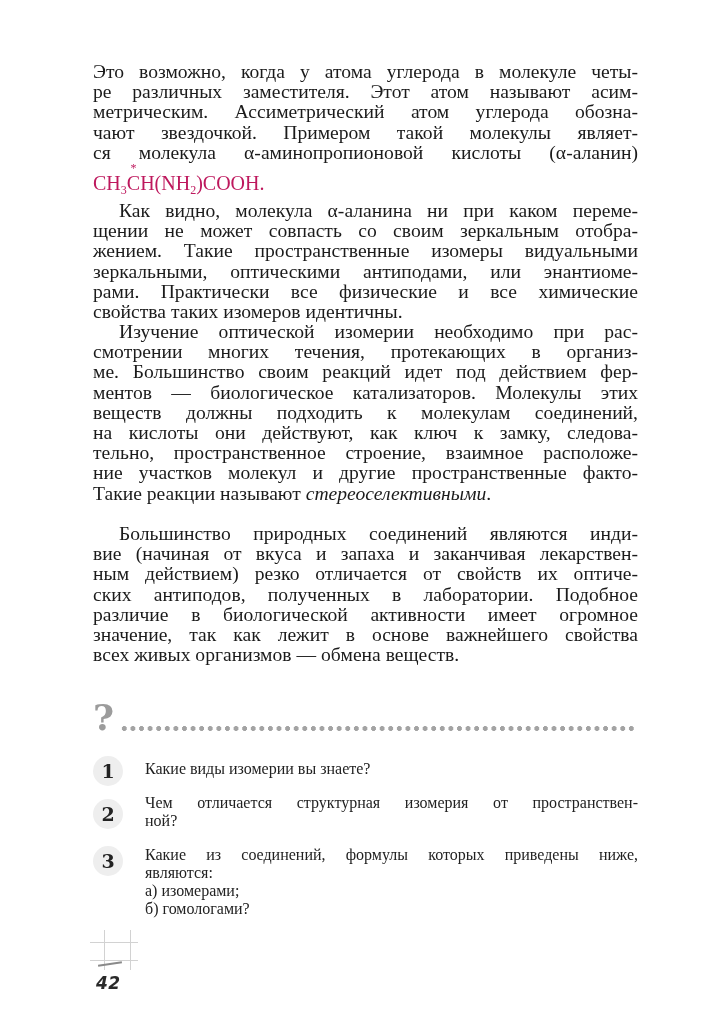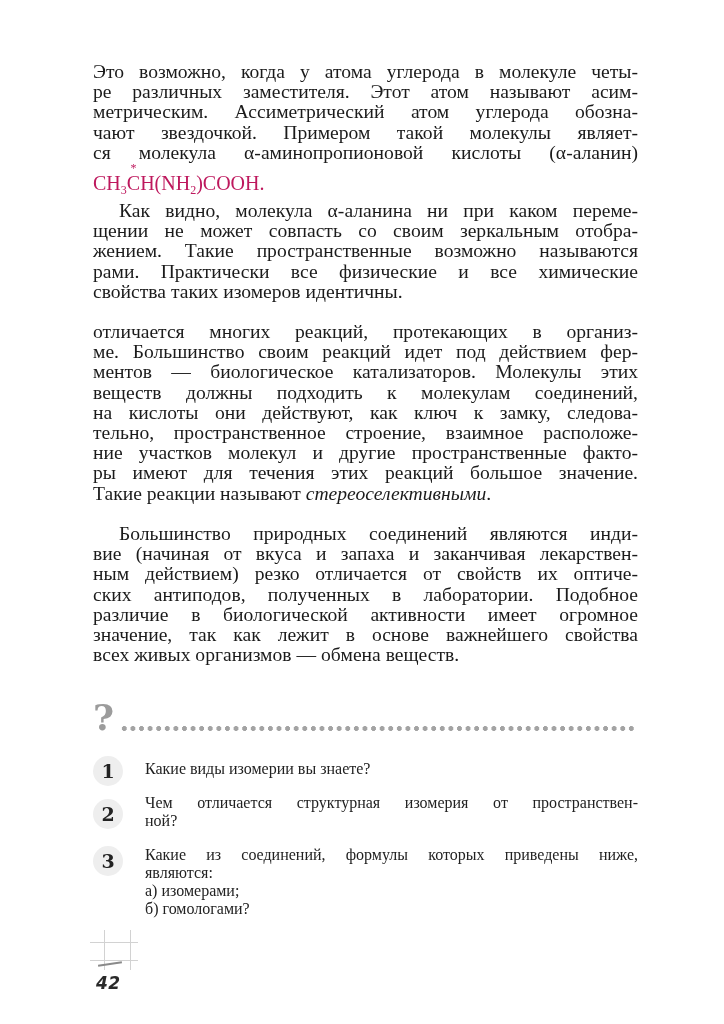--- a/index.html
+++ b/index.html
@@ -193,34 +193,35 @@
     <span class="line">ся молекула α-аминопропионовой кислоты (α-аланин)</span>
   </div>
 
   <div class="formula">
     <span>CH</span><sub>3</sub><span class="star-c"><span class="star">*</span><span>C</span></span><span>H(NH</span><sub>2</sub><span>)COOH.</span>
   </div>
 
   <div class="text-block" style="top:201px;">
     <span class="line indent">Как видно, молекула α-аланина ни при каком переме-</span>
     <span class="line">щении не может совпасть со своим зеркальным отобра-</span>
-    <span class="line">жением. Такие пространственные возможно называются</span>
+    <span class="line">жением. Такие пространственные изомеры видуальными</span>
+    <span class="line">зеркальными, оптическими антиподами, или энантиоме-</span>
     <span class="line">рами. Практически все физические и все химические</span>
     <span class="line last">свойства таких изомеров идентичны.</span>
   </div>
 
   <div class="text-block" style="top:322px;">
-    <span class="line">отличается многих реакций, протекающих в организ-</span>
+    <span class="line indent">Изучение оптической изомерии необходимо при рас-</span>
+    <span class="line">смотрении многих течения, протекающих в организ-</span>
     <span class="line">ме. Большинство своим реакций идет под действием фер-</span>
     <span class="line">ментов — биологическое катализаторов. Молекулы этих</span>
     <span class="line">веществ должны подходить к молекулам соединений,</span>
     <span class="line">на кислоты они действуют, как ключ к замку, следова-</span>
     <span class="line">тельно, пространственное строение, взаимное расположе-</span>
     <span class="line">ние участков молекул и другие пространственные факто-</span>
-    <span class="line">ры имеют для течения этих реакций большое значение.</span>
     <span class="line last"><span>Такие реакции называют </span><span class="it">стереоселективными</span><span>.</span></span>
   </div>
 
   <div class="text-block" style="top:524px;">
     <span class="line indent">Большинство природных соединений являются инди-</span>
     <span class="line">вие (начиная от вкуса и запаха и заканчивая лекарствен-</span>
     <span class="line">ным действием) резко отличается от свойств их оптиче-</span>
     <span class="line">ских антиподов, полученных в лаборатории. Подобное</span>
     <span class="line">различие в биологической активности имеет огромное</span>
     <span class="line">значение, так как лежит в основе важнейшего свойства</span>

